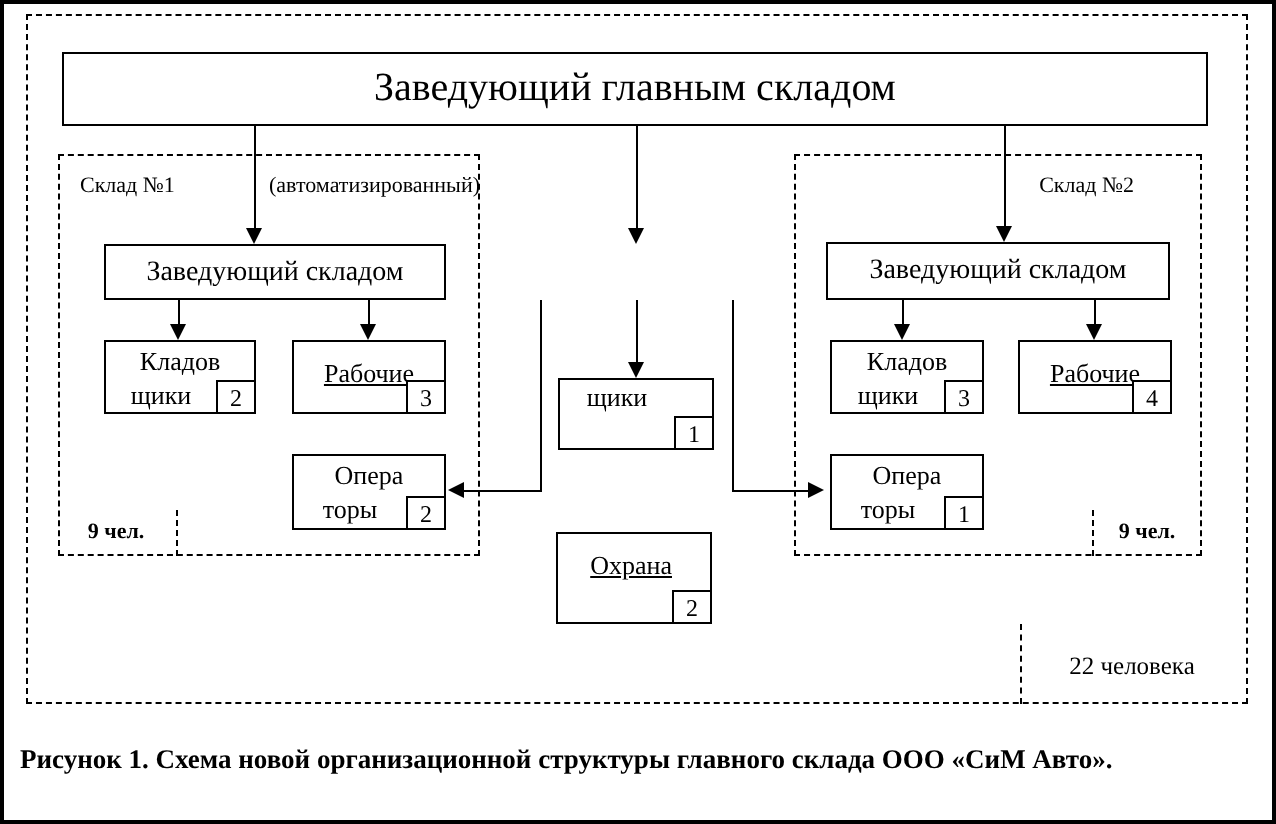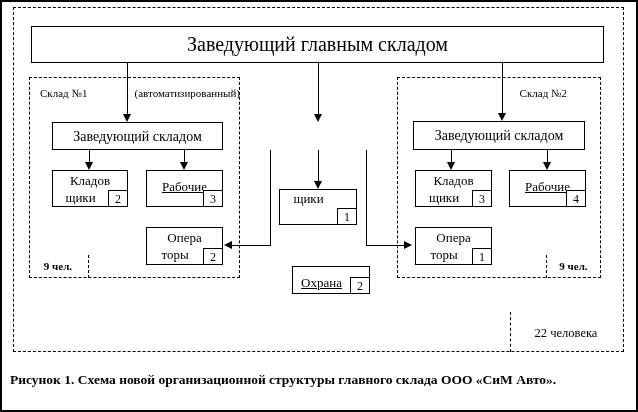--- a/index.html
+++ b/index.html
@@ -86,21 +86,21 @@
   <div class="node" style="left:146px; top:227px; width:77px; height:38px;">
     <div class="l1">Опера</div>
     <div class="l2">торы</div>
     <div class="count">2</div>
   </div>
 
   <div class="node" style="left:279px; top:189px; width:78px; height:36px;">
     <div class="l2">щики</div>
     <div class="count">1</div>
   </div>
-  <div class="node" style="left:292px; top:266px; width:78px; height:28px;">
+  <div class="node" style="left:278px; top:266px; width:78px; height:46px;text-align:right;">
     <div class="single shift">Охрана</div>
     <div class="count">2</div>
   </div>
 
   <div class="node" style="left:415px; top:170px; width:77px; height:37px;">
     <div class="l1">Кладов</div>
     <div class="l2">щики</div>
     <div class="count">3</div>
   </div>
   <div class="node" style="left:509px; top:170px; width:77px; height:37px;">

